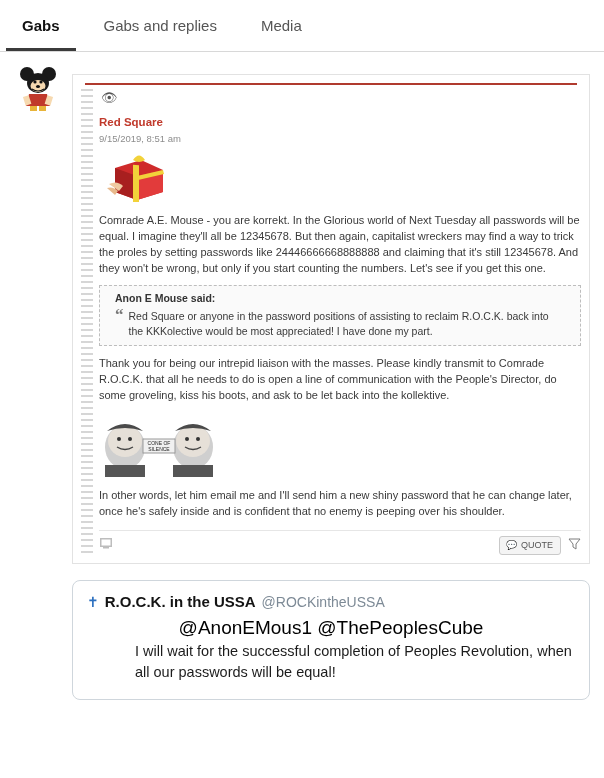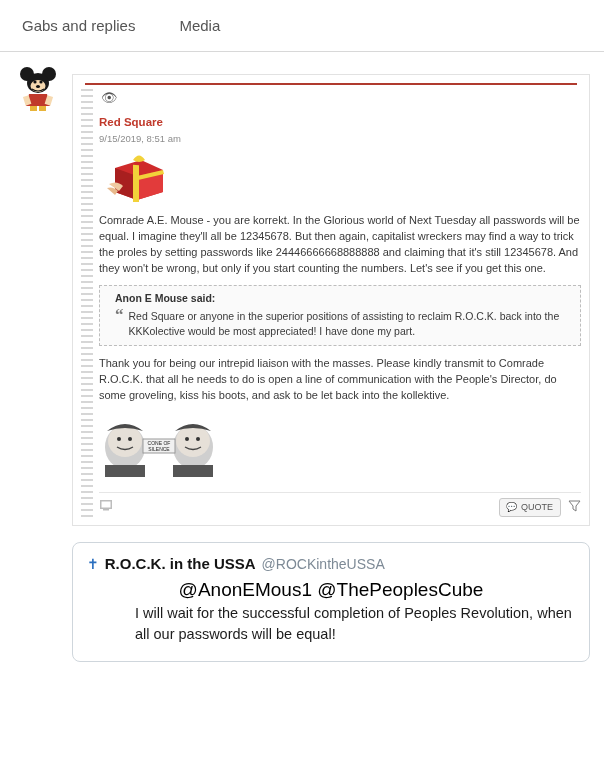--- a/index.html
+++ b/index.html
@@ -216,20 +216,23 @@
     align-items: center;
     gap: 34px;
     padding: 22px 0 0 84px;
     color: #7c8893;
   }
 </style>
 </head>
 <body>
 
 <div class="tabbar">
+  <div class="tab active">
+    <span>Gabs</span>
+  </div>
   <div class="tab">
     <span>Gabs and replies</span>
   </div>
   <div class="tab">
     <span>Media</span>
   </div>
 </div>
 
 <div class="post">
 
@@ -279,21 +282,21 @@
               <path d="M0 38 q6 -2 11 3 l-3 4 z" fill="#e8b98c"></path>
             </svg>
           </div>
 
           <p class="embed-para">Comrade A.E. Mouse - you are korrekt. In the Glorious world of Next Tuesday all passwords will be equal. I imagine they'll all be 12345678. But then again, capitalist wreckers may find a way to trick the proles by setting passwords like 24446666668888888 and claiming that it's still 12345678. And they won't be wrong, but only if you start counting the numbers. Let's see if you get this one.</p>
 
           <div class="quoteblock">
             <div class="qhead">Anon E Mouse said:</div>
             <div class="qbody">
               <span class="qmark">“</span>
-              <span class="qtext">Red Square or anyone in the superior positions of assisting to reclaim R.O.C.K. back into the KKKolective would be most appreciated! I have done my part.</span>
+              <span class="qtext">Red Square or anyone in the password positions of assisting to reclaim R.O.C.K. back into the KKKolective would be most appreciated! I have done my part.</span>
             </div>
           </div>
 
           <p class="embed-para">Thank you for being our intrepid liaison with the masses. Please kindly transmit to Comrade R.O.C.K. that all he needs to do is open a line of communication with the People's Director, do some groveling, kiss his boots, and ask to be let back into the kollektive.</p>
 
           <div class="meme">
             <svg width="120" height="66" viewBox="0 0 120 66">
               <rect x="0" y="0" width="120" height="66" fill="#ffffff"></rect>
               <ellipse cx="26" cy="36" rx="20" ry="22" fill="#cfcfcf"></ellipse>
               <ellipse cx="26" cy="30" rx="17" ry="16" fill="#e6e0d8"></ellipse>
@@ -308,20 +311,21 @@
               <path d="M86 36 q8 5 16 0" stroke="#444" stroke-width="1.3" fill="none"></path>
               <path d="M76 20 q18 -14 36 0 q-18 -6 -36 0" fill="#4a4a4a"></path>
               <rect x="44" y="28" width="32" height="14" fill="#f0f0f0" stroke="#999" stroke-width="1"></rect>
               <text x="60" y="34" font-family="Liberation Sans, sans-serif" font-size="5" fill="#222" text-anchor="middle">CONE OF</text>
               <text x="60" y="40" font-family="Liberation Sans, sans-serif" font-size="5" fill="#222" text-anchor="middle">SILENCE</text>
               <rect x="6" y="54" width="40" height="12" fill="#555"></rect>
               <rect x="74" y="54" width="40" height="12" fill="#555"></rect>
             </svg>
           </div>
 
+          <p class="embed-para">In other words, let him email me and I'll send him a new shiny password that he can change later, once he's safely inside and is confident that no enemy is peeping over his shoulder.</p>
 
           <div class="embed-footer">
             <span>
               <svg width="14" height="14" viewBox="0 0 14 14">
                 <rect x="1" y="2" width="12" height="9" fill="#bdbdbd"></rect>
                 <rect x="2.5" y="3.5" width="9" height="6" fill="#fff"></rect>
                 <rect x="4" y="11" width="6" height="1.5" fill="#bdbdbd"></rect>
               </svg>
             </span>
             <span class="footer-right">

